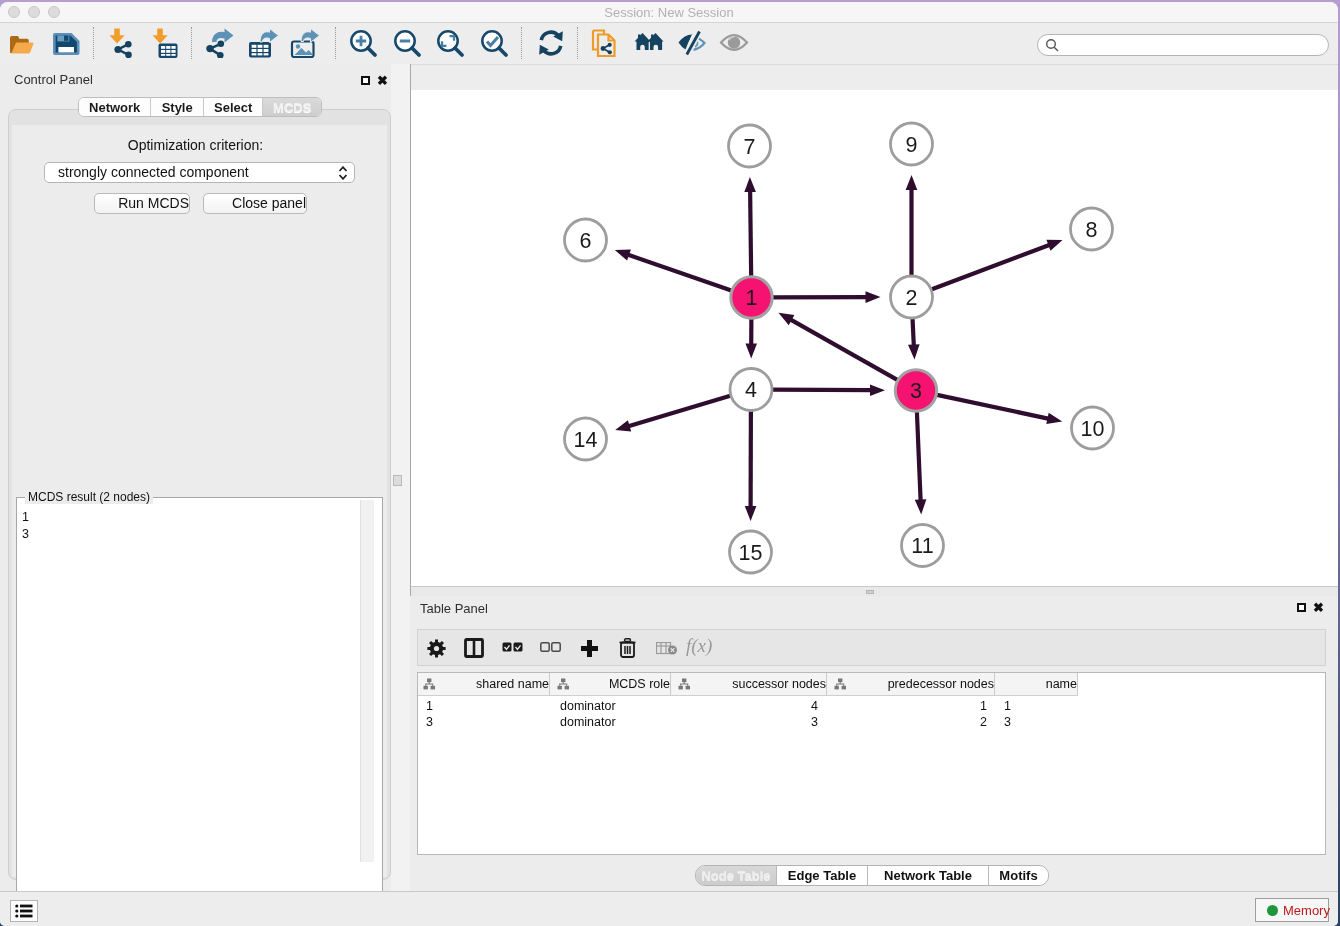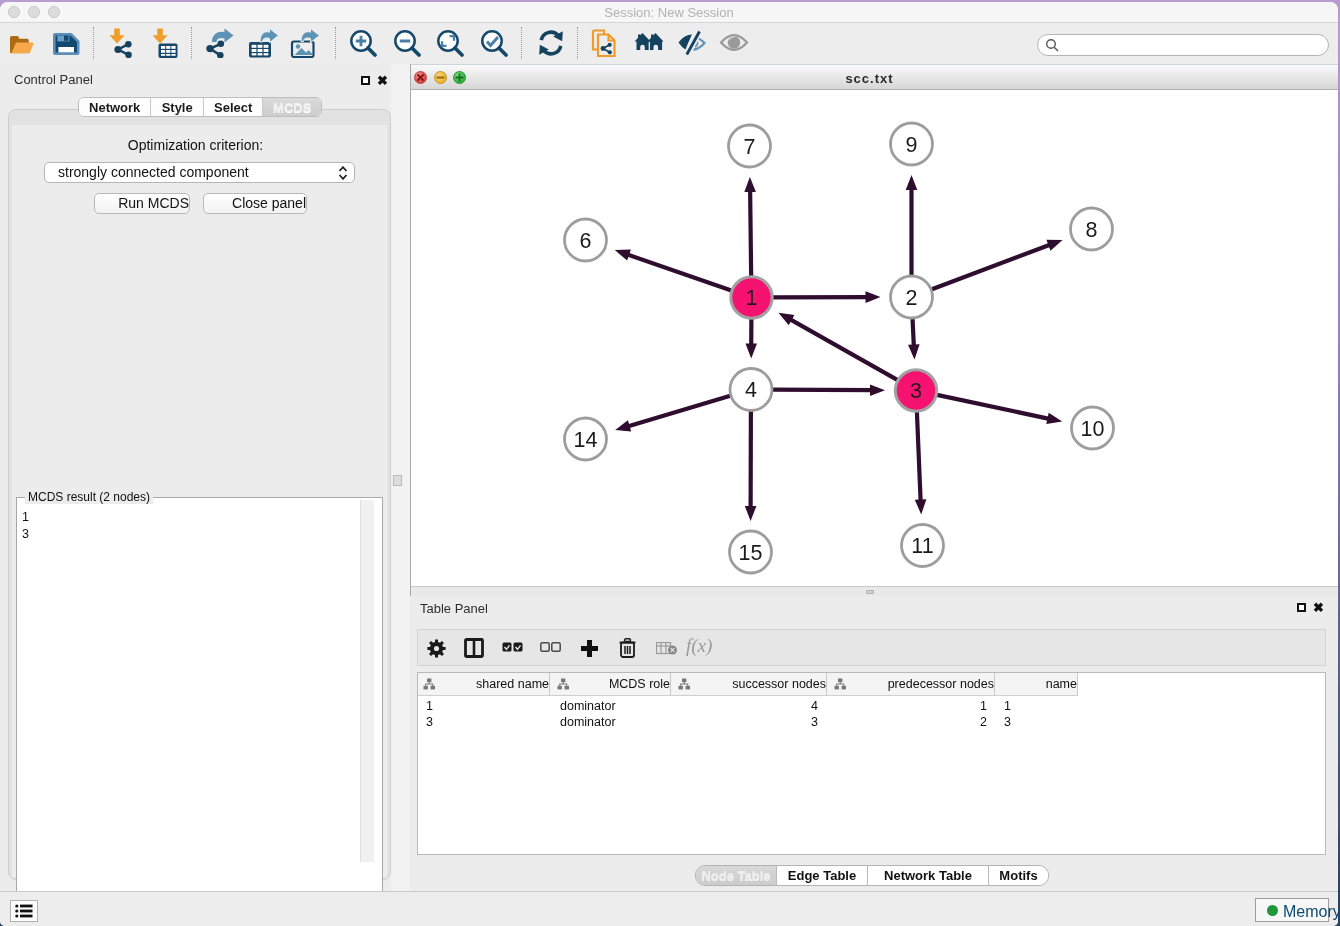--- a/index.html
+++ b/index.html
@@ -58,21 +58,21 @@
 .th { position:absolute; top:0; height:22px; border-right:1px solid #c9c9c9; font-size:12.5px; color:#111; text-align:right; line-height:22px; }
 #thline { position:absolute; left:0; top:22px; width:660px; height:1px; background:#cfcfcf; }
 .td { position:absolute; font-size:12.5px; color:#111; height:16px; line-height:16px; }
 #btabs { position:absolute; left:285px; top:269px; height:21px; display:flex; border:1px solid #b3b3b3; border-radius:10px; overflow:hidden; }
 #btabs .seg { height:100%; display:flex; align-items:center; justify-content:center; font-size:13px; font-weight:bold; color:#111; background:#fff; border-right:1px solid #b9b9b9; }
 #btabs .seg.sel { background:linear-gradient(#d8d8d8,#cccccc); color:#ededed; text-shadow:0 1px 0 #f5f5f5; border-right:1px solid #b9b9b9; }
 #btabs .seg:last-child { border-right:none; }
 
 #status { position:absolute; left:0; top:889px; width:1338px; height:35px; background:#ededed; border-top:1px solid #c9c9c9; }
 #sbtn { position:absolute; left:10px; top:8px; width:28px; height:22px; background:#fcfcfc; border:1px solid #b3b3b3; }
-#membtn { position:absolute; left:1255px; top:6px; width:74px; height:24px; background:#f7f7f7; border:1px solid #9e9e9e; font-size:16px; color:#0c4a6e; }
+#membtn { position:absolute; left:1255px; top:6px; width:74px; height:24px; background:#f7f7f7; border:1px solid #9e9e9e; font-size:13px; color:#b91c1c; }
 #memdot { position:absolute; left:11px; top:6px; width:11px; height:11px; border-radius:50%; background:#1f9639; }
 </style>
 </head>
 <body>
 <div id="win">
   <div id="titlebar">
     <div class="tl" style="left:8px;"></div>
     <div class="tl" style="left:28px;"></div>
     <div class="tl" style="left:48px;"></div>
     <div id="title">Session: New Session</div>
@@ -245,38 +245,20 @@
       <div id="grplabel">MCDS result (2 nodes)</div>
       <div class="item" style="top:12px;">1</div>
       <div class="item" style="top:29px;">3</div>
       <div id="grpsb"></div>
     </div>
   </div>
   <div id="vsplit">
       <div id="vgrip"></div>
     </div>
   <div id="net">
-    <div id="nettitle">
-      <div class="mac" style="left:3px;background:radial-gradient(circle at 35% 30%,#f08f8d,#db4744 70%);border:1px solid #b93b39;">
-          <svg width="11" height="11" viewBox="0 0 11 11" style="position:absolute;left:0;top:0;">
-            <path d="M3 3 l5 5 M8 3 l-5 5" stroke="#7c1512" stroke-width="1.8" stroke-linecap="round"></path>
-          </svg>
-        </div>
-      <div class="mac" style="left:22.5px;background:radial-gradient(circle at 35% 30%,#f8d276,#efb52f 70%);border:1px solid #c58f20;">
-          <svg width="11" height="11" viewBox="0 0 11 11" style="position:absolute;left:0;top:0;">
-            <path d="M2.2 5.5 h6.6" stroke="#8f6a12" stroke-width="1.8" stroke-linecap="round"></path>
-          </svg>
-        </div>
-      <div class="mac" style="left:42px;background:radial-gradient(circle at 35% 30%,#7fd787,#2eb43c 70%);border:1px solid #1f9030;">
-          <svg width="11" height="11" viewBox="0 0 11 11" style="position:absolute;left:0;top:0;">
-            <path d="M2.2 5.5 h6.6 M5.5 2.2 v6.6" stroke="#1a6e20" stroke-width="1.8" stroke-linecap="round"></path>
-          </svg>
-        </div>
-      <div class="t">scc.txt</div>
-    </div>
     <div id="canvas">
       <svg class="graph" width="928" height="496" viewBox="0 0 928 496">
       <g>
       <line x1="340.2" y1="188.5" x2="339.1" y2="99.0"></line>
       <polygon points="338.9,87.0 344.9,101.9 333.3,102.1"></polygon>
       <line x1="322.5" y1="201.3" x2="215.1" y2="164.1"></line>
       <polygon points="203.8,160.1 219.9,159.6 216.1,170.5"></polygon>
       <line x1="359.5" y1="207.4" x2="457.5" y2="207.1"></line>
       <polygon points="469.5,207.1 454.5,212.9 454.5,201.3"></polygon>
       <line x1="340.4" y1="226.5" x2="340.2" y2="256.5"></line>

